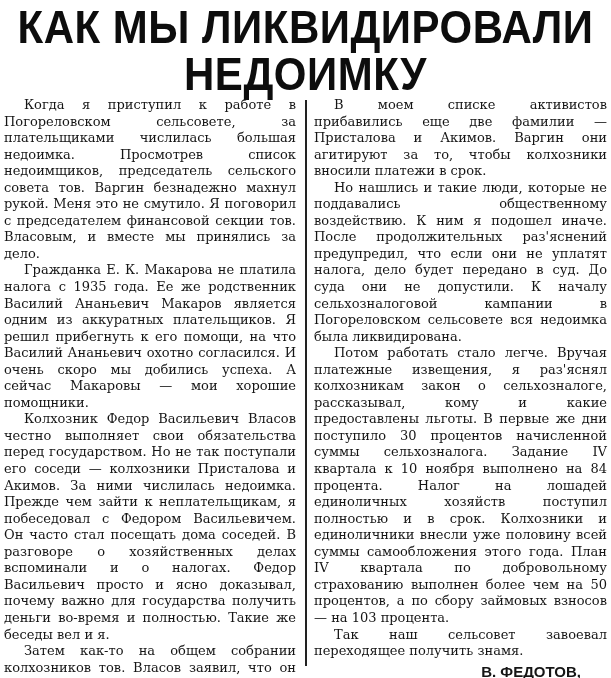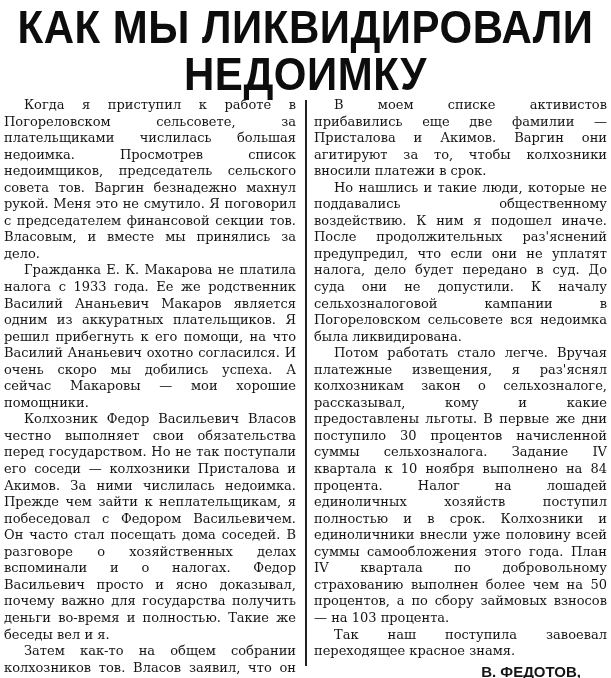--- a/index.html
+++ b/index.html
@@ -36,27 +36,27 @@
 </head>
 <body>
 
 <div class="headline">
   <div>КАК МЫ ЛИКВИДИРОВАЛИ</div>
   <div>НЕДОИМКУ</div>
 </div>
 
 <div class="col col-left">
   <p>Когда я приступил к работе в Погореловском сельсовете, за плательщиками числилась большая недоимка. Просмотрев список недоимщиков, председатель сельского совета тов. Варгин безнадежно махнул рукой. Меня это не смутило. Я поговорил с председателем финансовой секции тов. Власовым, и вместе мы принялись за дело.</p>
-  <p>Гражданка Е. К. Макарова не платила налога с 1933 года. Ее же родственник Василий Ананьевич Макаров является одним из аккуратных плательщиков. Я решил прибегнуть к его помощи, на что Василий Ананьевич охотно согласился. И очень скоро мы добились успеха. А сейчас Макаровы — мои хорошие помощники.</p>
+  <p>Гражданка Е. К. Макарова не платила налога с 1935 года. Ее же родственник Василий Ананьевич Макаров является одним из аккуратных плательщиков. Я решил прибегнуть к его помощи, на что Василий Ананьевич охотно согласился. И очень скоро мы добились успеха. А сейчас Макаровы — мои хорошие помощники.</p>
   <p>Колхозник Федор Васильевич Власов честно выполняет свои обязательства перед государством. Но не так поступали его соседи — колхозники Присталова и Акимов. За ними числилась недоимка. Прежде чем зайти к неплательщикам, я побеседовал с Федором Васильевичем. Он часто стал посещать дома соседей. В разговоре о хозяйственных делах вспоминали и о налогах. Федор Васильевич просто и ясно доказывал, почему важно для государства получить деньги во-время и полностью. Такие же беседы вел и я.</p>
   <p>Затем как-то на общем собрании колхозников тов. Власов заявил, что он вносит очередной платеж и призывает последовать его примеру своих соседей. Это подействовало. Недоимка поступила полностью.</p>
 </div>
 
 <div class="divider"></div>
 
 <div class="col col-right">
   <p>В моем списке активистов прибавились еще две фамилии — Присталова и Акимов. Варгин они агитируют за то, чтобы колхозники вносили платежи в срок.</p>
   <p>Но нашлись и такие люди, которые не поддавались общественному воздействию. К ним я подошел иначе. После продолжительных раз'яснений предупредил, что если они не уплатят налога, дело будет передано в суд. До суда они не допустили. К началу сельхозналоговой кампании в Погореловском сельсовете вся недоимка была ликвидирована.</p>
   <p>Потом работать стало легче. Вручая платежные извещения, я раз'яснял колхозникам закон о сельхозналоге, рассказывал, кому и какие предоставлены льготы. В первые же дни поступило 30 процентов начисленной суммы сельхозналога. Задание IV квартала к 10 ноября выполнено на 84 процента. Налог на лошадей единоличных хозяйств поступил полностью и в срок. Колхозники и единоличники внесли уже половину всей суммы самообложения этого года. План IV квартала по добровольному страхованию выполнен более чем на 50 процентов, а по сбору займовых взносов — на 103 процента.</p>
-  <p>Так наш поступила завоевал переходящее красное знамя.</p>
+  <p>Так наш сельсовет завоевал переходящее получить знамя.</p>
   <div class="signature">В. ФЕДОТОВ,</div>
 
 </div>
 
 </body></html>

